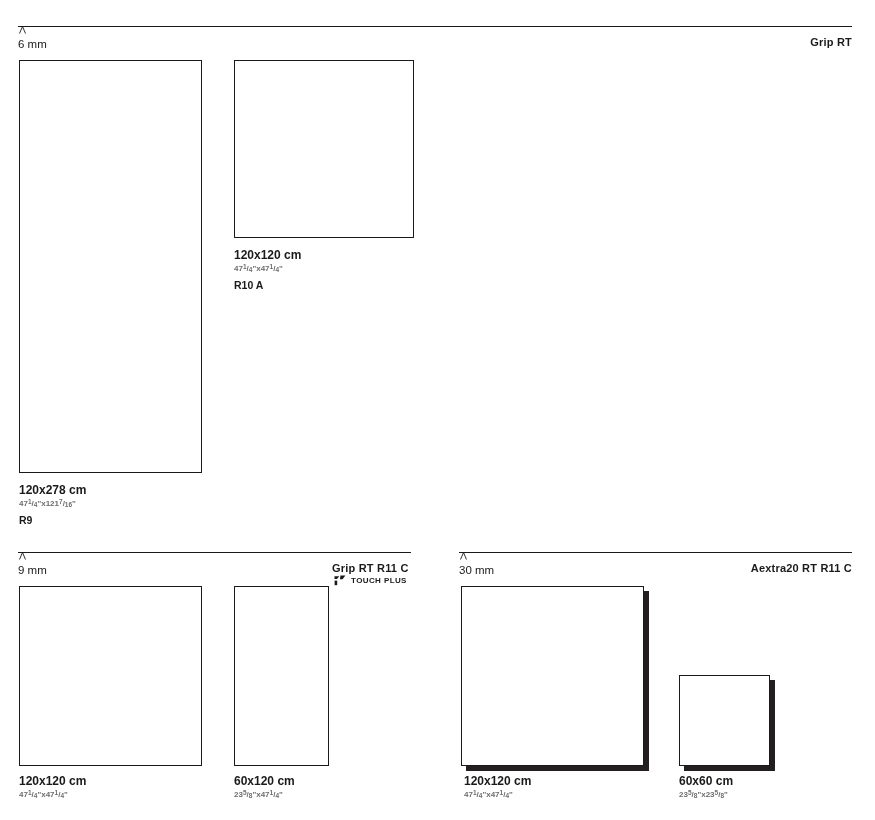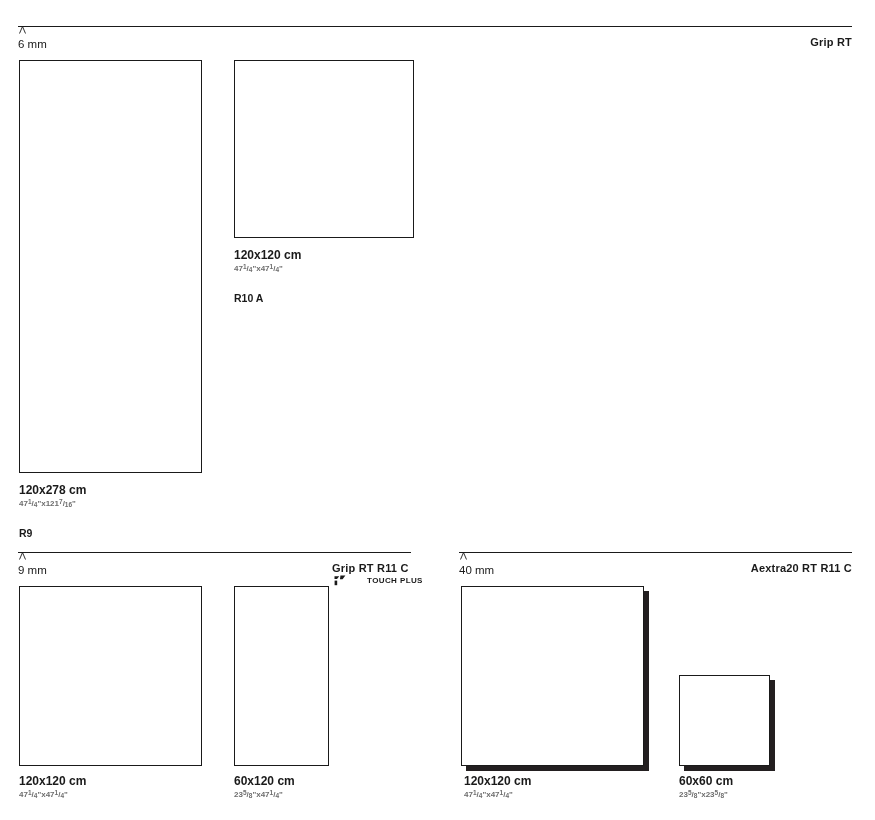--- a/index.html
+++ b/index.html
@@ -67,21 +67,21 @@
     font-weight: bold;
     color: #6d6d6d;
     display: block;
     margin-top: 1px;
   }
   .caption .grade {
     font-size: 10.5px;
     font-weight: bold;
     color: #1a1a1a;
     display: block;
-    margin-top: 18px;
+    margin-top: 5px;
   }
   .frac {
     display: inline-block;
     font-size: 8px;
     vertical-align: baseline;
   }
   .frac sup {
     font-size: 6.5px;
     vertical-align: 0.35em;
   }
@@ -106,21 +106,21 @@
   .mm-wrap .mm-label {
     font-size: 11.5px;
     color: #1a1a1a;
   }
 
   
   .touchplus {
     position: absolute;
     display: flex;
     align-items: center;
-    gap: 20px;
+    gap: 4px;
     white-space: nowrap;
   }
   .touchplus .tp-mark {
     width: 13px;
     height: 11px;
     display: block;
   }
   .touchplus .tp-text {
     font-size: 8px;
     font-weight: bold;
@@ -189,21 +189,21 @@
     <span class="cm">60x120 cm</span>
     <span class="inch"><span class="frac"><span>23</span><sup>5</sup>/<sub>8</sub><span>"x</span><span>47</span><sup>1</sup>/<sub>4</sub><span>"</span></span></span>
   </div>
 
   <div class="rule" style="left:459px; top:552px; width:393px;"></div>
 
   <div class="mm-wrap" style="left:459px; top:560px;">
     <svg class="tick" viewBox="0 0 7 9">
       <path d="M0.5 8.5 L3.5 1.5 L6.5 8.5" fill="none" stroke="#1a1a1a" stroke-width="0.9"></path>
     </svg>
-    <span class="mm-label">40 mm</span>
+    <span class="mm-label">30 mm</span>
   </div>
 
   <div class="section-head bold" style="right:23px; top:562px;">Aextra20 RT R11 C</div>
 
   <div class="tile thick" style="left:461px; top:586px; width:183px; height:180px;"></div>
   <div class="caption" style="left:464px; top:774px;">
     <span class="cm">120x120 cm</span>
     <span class="inch"><span class="frac"><span>47</span><sup>1</sup>/<sub>4</sub><span>"x</span><span>47</span><sup>1</sup>/<sub>4</sub><span>"</span></span></span>
   </div>
 

